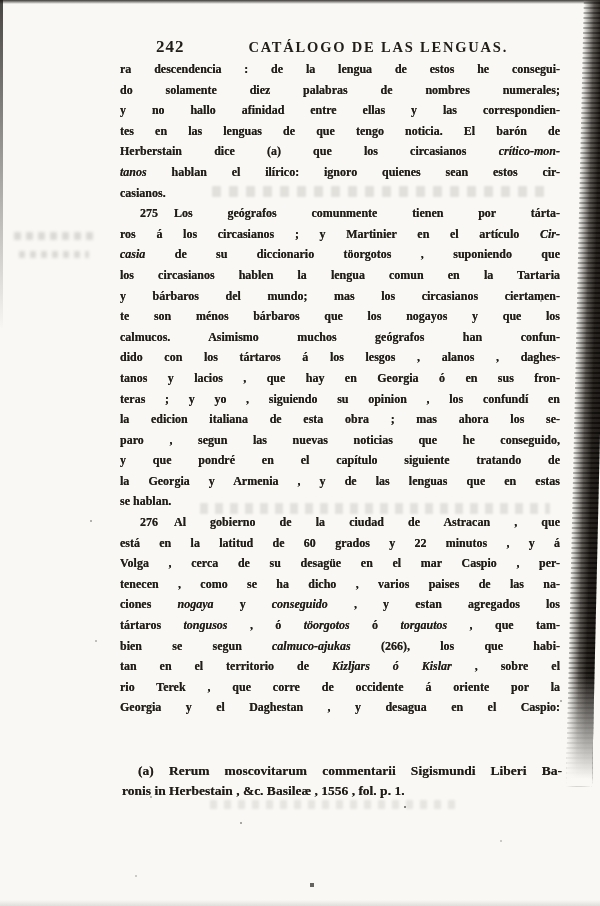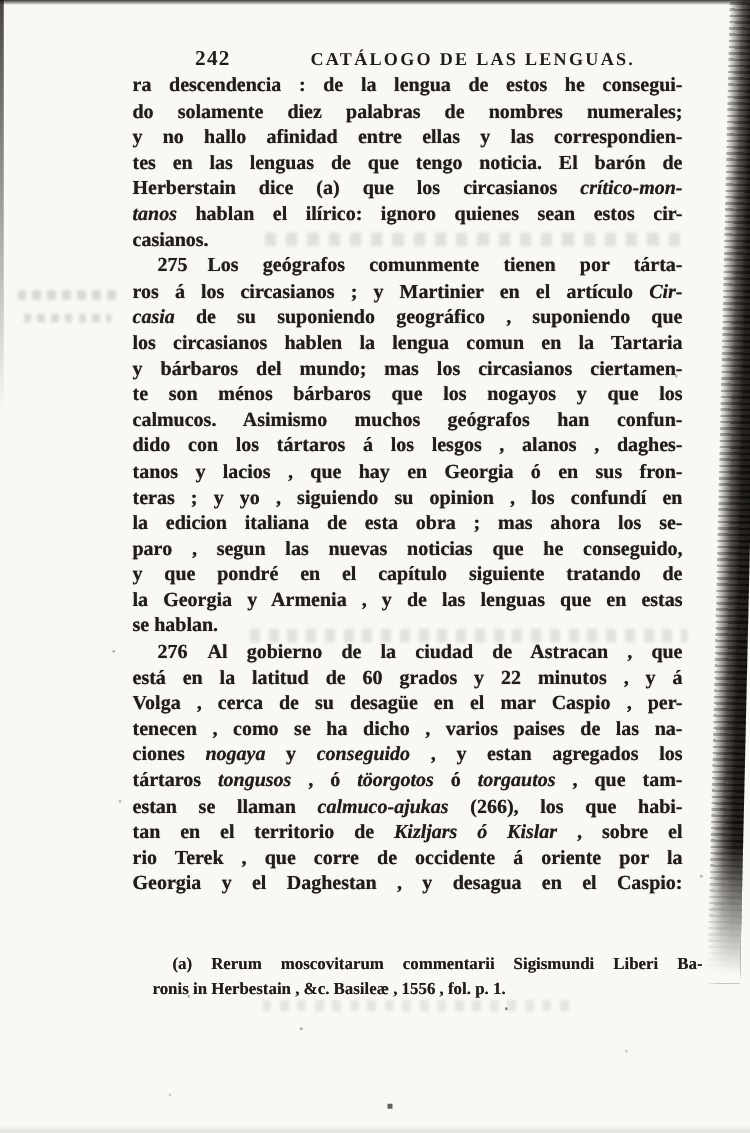--- a/index.html
+++ b/index.html
@@ -44,22 +44,22 @@
       540px 300px 0 rgba(20,18,15,.3),
       90px 520px 0 rgba(20,18,15,.3),
       95px 640px 0 rgba(20,18,15,.25),
       560px 700px 0 rgba(20,18,15,.3),
       135px 875px 0 rgba(20,18,15,.2);}
   
   .header{position:absolute;left:122px;top:37px;width:440px;display:flex;align-items:baseline;margin-left:34px;}
   .pagenum{font-weight:bold;font-size:17px;letter-spacing:1px;}
   .running-title{flex:1;text-align:center;font-weight:bold;font-size:14.5px;
     letter-spacing:1.8px;padding-right:24px;}
-  .text-block{position:absolute;left:106px;top:59px;width:440px;
-    font-size:16px;line-height:20.6px;font-weight:bold;
+  .text-block{position:absolute;left:120px;top:59px;width:440px;
+    font-size:12px;line-height:20.6px;font-weight:bold;
     text-shadow:0 0 .6px rgba(33,29,24,.8);}
   .line{text-align:justify;text-align-last:justify;}
   .line.end{text-align-last:left;}
   .line.ind{padding-left:20px;}
   .num{margin-right:16px;}
   em{font-style:italic;}
   .footnote{position:absolute;left:122px;top:761px;width:440px;
     font-size:13.5px;line-height:20px;font-weight:bold;
     text-shadow:0 0 .5px rgba(33,29,24,.75);}
   .footnote .line.ind{padding-left:16px;}
@@ -88,40 +88,40 @@
   <div class="text-block" id="text-block">
       <div class="line"><span>ra descendencia : de la lengua de estos he consegui-</span></div>
       <div class="line"><span>do solamente diez palabras de nombres numerales;</span></div>
       <div class="line"><span>y no hallo afinidad entre ellas y las correspondien-</span></div>
       <div class="line"><span>tes en las lenguas de que tengo noticia. El barón de</span></div>
       <div class="line"><span>Herberstain dice (a) que los circasianos </span><em>crítico-mon-</em></div>
       <div class="line"><em>tanos</em><span> hablan el ilírico: ignoro quienes sean estos cir-</span></div>
       <div class="line end"><span>casianos.</span></div>
       <div class="line ind"><span class="num">275</span><span>Los geógrafos comunmente tienen por tárta-</span></div>
       <div class="line"><span>ros á los circasianos ; y Martinier en el artículo </span><em>Cir-</em></div>
-      <div class="line"><em>casia</em><span> de su suponiendo geográfico , suponiendo que</span></div>
+      <div class="line"><em>casia</em><span> de su diccionario töorgotos , suponiendo que</span></div>
       <div class="line"><span>los circasianos hablen la lengua comun en la Tartaria</span></div>
       <div class="line"><span>y bárbaros del mundo; mas los circasianos ciertamen-</span></div>
       <div class="line"><span>te son ménos bárbaros que los nogayos y que los</span></div>
       <div class="line"><span>calmucos. Asimismo muchos geógrafos han confun-</span></div>
       <div class="line"><span>dido con los tártaros á los lesgos , alanos , daghes-</span></div>
       <div class="line"><span>tanos y lacios , que hay en Georgia ó en sus fron-</span></div>
       <div class="line"><span>teras ; y yo , siguiendo su opinion , los confundí en</span></div>
       <div class="line"><span>la edicion italiana de esta obra ; mas ahora los se-</span></div>
       <div class="line"><span>paro , segun las nuevas noticias que he conseguido,</span></div>
       <div class="line"><span>y que pondré en el capítulo siguiente tratando de</span></div>
       <div class="line"><span>la Georgia y Armenia , y de las lenguas que en estas</span></div>
       <div class="line end"><span>se hablan.</span></div>
       <div class="line ind"><span class="num">276</span><span>Al gobierno de la ciudad de Astracan , que</span></div>
       <div class="line"><span>está en la latitud de 60 grados y 22 minutos , y á</span></div>
       <div class="line"><span>Volga , cerca de su desagüe en el mar Caspio , per-</span></div>
       <div class="line"><span>tenecen , como se ha dicho , varios paises de las na-</span></div>
       <div class="line"><span>ciones </span><em>nogaya</em><span> y </span><em>conseguido</em><span> , y estan agregados los</span></div>
       <div class="line"><span>tártaros </span><em>tongusos</em><span> , ó </span><em>töorgotos</em><span> ó </span><em>torgautos</em><span> , que tam-</span></div>
-      <div class="line"><span>estan se llaman </span><em>calmuco-ajukas</em><span> (266), los que habi-</span></div>
+      <div class="line"><span>bien se segun </span><em>calmuco-ajukas</em><span> (266), los que habi-</span></div>
       <div class="line"><span>tan en el territorio de </span><em>Kizljars ó Kislar</em><span> , sobre el</span></div>
       <div class="line"><span>rio Terek , que corre de occidente á oriente por la</span></div>
       <div class="line"><span>Georgia y el Daghestan , y desagua en el Caspio:</span></div>
     </div>
 
   <div class="footnote" id="footnote">
       <div class="line ind"><span>(a) Rerum moscovitarum commentarii Sigismundi Liberi Ba-</span></div>
       <div class="line end"><span>ronis in Herbestain , &amp;c. Basileæ , 1556 , fol. p. 1.</span></div>
     </div>
 

